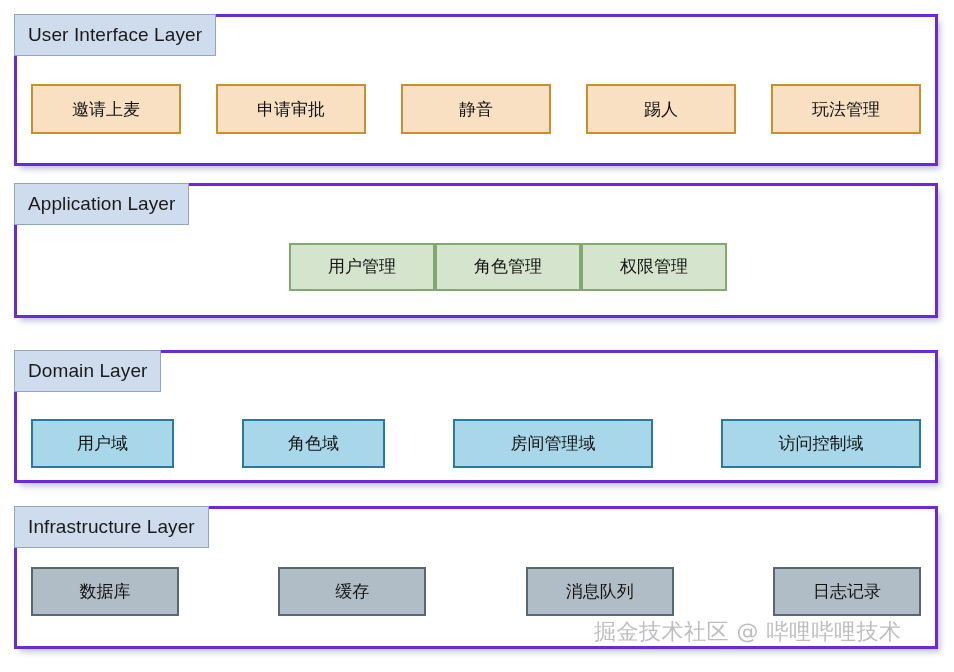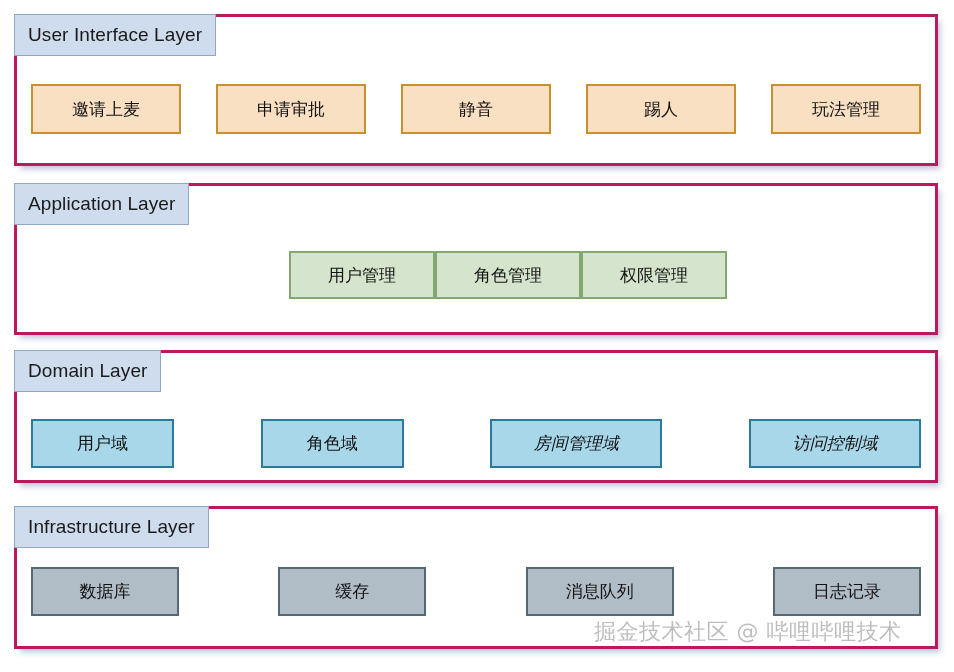--- a/index.html
+++ b/index.html
@@ -19,21 +19,21 @@
     overflow: hidden;
   }
 
   
   .layer {
     position: absolute;
     left: 14px;
     width: 924px;
     box-sizing: border-box;
     background: #ffffff;
-    border: 3px solid #be185d;
+    border: 3px solid #6d28d9;
     box-shadow: 4px 5px 6px -2px rgba(110, 118, 168, 0.45);
   }
 
   
   .layer-tab {
     position: absolute;
     top: -3px;
     left: -3px;
     box-sizing: border-box;
     background: #cedced;
@@ -92,40 +92,40 @@
     height: 49px;
   }
   .node.infra {
     background: #b0bcc6;
     border: 2px solid #566874;
     height: 49px;
   }
 
   
   #layer-ui      { top: 14px;  height: 152px; }
-  #layer-app     { top: 183px; height: 152px; padding-left: 40px; }
+  #layer-app     { top: 183px; height: 135px; padding-left: 40px; }
   #layer-domain  { top: 350px; height: 133px; }
   #layer-infra   { top: 506px; height: 143px; }
 
   #layer-ui .row     { padding-top: 38px; }
   #layer-app .row    { padding-top: 32px; align-items: center; }
   #layer-domain .row { padding-top: 54px; }
   #layer-infra .row  { padding-top: 28px; }
 
   
   #layer-ui .node { width: 150px; }
 
   
   #layer-app .node { width: 146px; }
   #layer-app .node + .node { }
   #layer-app .row { padding-left: 24px; }
 
   
   #layer-domain .node.w-sm { width: 143px; }
-  #layer-domain .node.w-lg { width: 172px; font-style: italic; }
+  #layer-domain .node.w-lg { width: 200px; }
 
   
   #layer-infra .node { width: 148px; }
 
   
   .watermark {
     position: absolute;
     left: 594px;
     top: 621px;
     font-size: 22px;

